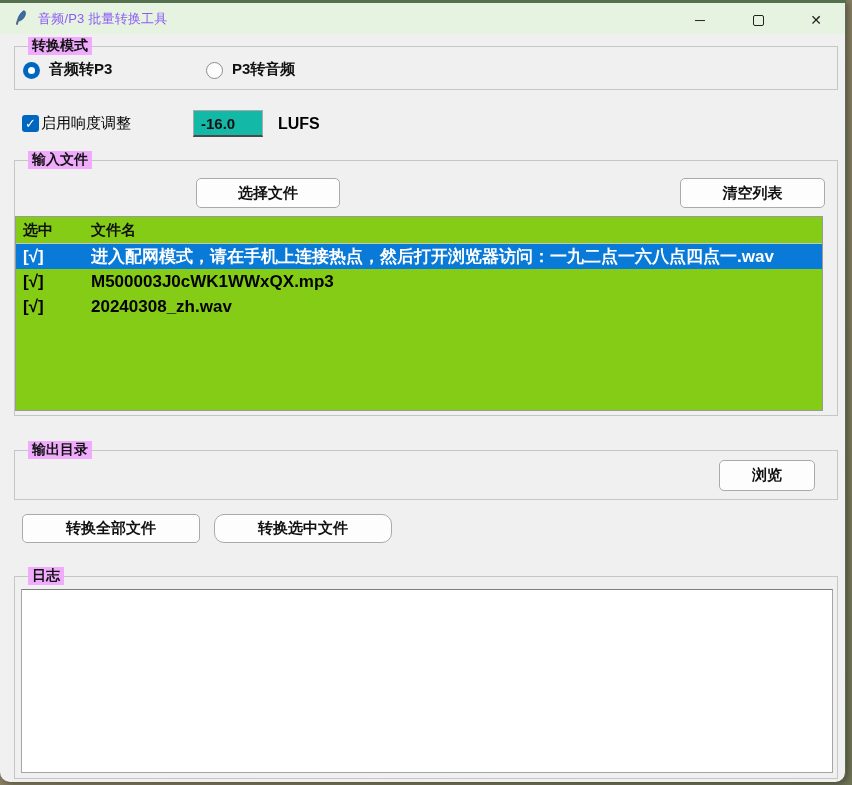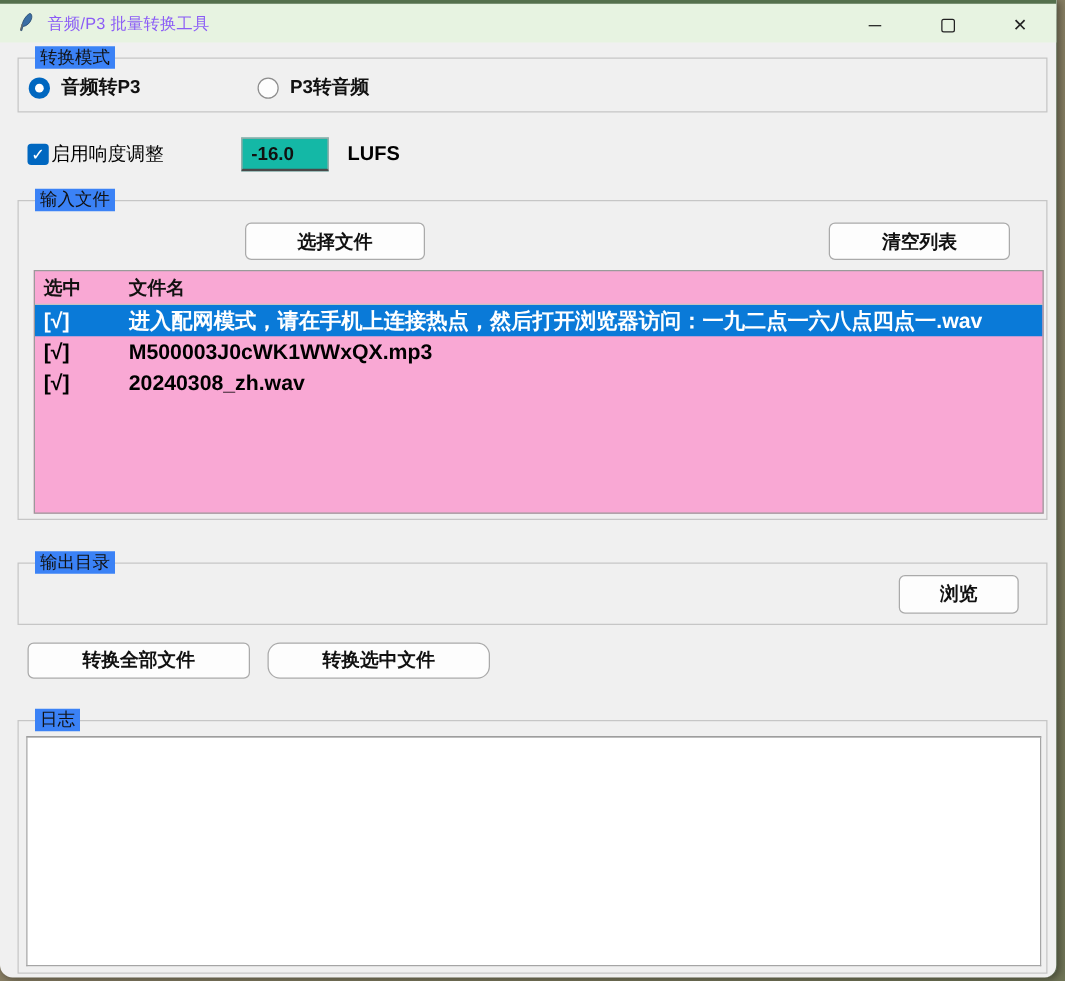--- a/index.html
+++ b/index.html
@@ -24,22 +24,22 @@
   .title-text { font-size:13px; color:#8b5cf6; margin-left:9px; letter-spacing:.2px; }
   .win-controls { position:absolute; right:0; top:0; height:34px; display:flex; }
   .win-btn {
     width:58px; height:34px; display:flex; align-items:center; justify-content:center;
     font-size:14px; color:#222; cursor:pointer; background:transparent; border:none;
   }
   .max-glyph { width:11px; height:11px; border:1.4px solid #222; border-radius:2px; display:inline-block; }
   
   .group { position:absolute; border:1px solid #c6c6c6; }
   .group-label {
-    position:absolute; top:-10px; left:13px; background:#3b82f6; padding:0 4px;
-    font-size:14px; font-weight:400; color:#111; white-space:nowrap;
+    position:absolute; top:-10px; left:13px; background:#f0abfc; padding:0 4px;
+    font-size:14px; font-weight:700; color:#111; white-space:nowrap;
   }
   
   .radio-item { position:absolute; display:flex; align-items:flex-end; gap:9px; }
   .radio { width:17px; height:17px; border-radius:50%; position:relative; flex:0 0 auto; }
   .radio.on { background:#0067c0; }
   .radio.on::after { content:""; position:absolute; inset:5px; background:#fff; border-radius:50%; }
   .radio.off { background:#fdfdfd; border:1px solid #8d8d8d; }
   .radio-label { font-size:15px; font-weight:700; color:#111; }
   
   .checkbox {
@@ -53,22 +53,22 @@
   }
   
   .btn {
     position:absolute; background:#fdfdfd; border:1px solid #aaaaaa; border-radius:5px;
     font-family:"Liberation Sans","DejaVu Sans",sans-serif;
     font-size:15px; font-weight:700; color:#111; cursor:pointer;
     display:flex; align-items:center; justify-content:center;
   }
   
   .filetable {
-    position:absolute; left:12px; top:55px; width:808px; height:195px;
-    background:#f9a8d4; border:1px solid #9a9a9a; overflow:hidden;
+    position:absolute; left:0; top:55px; width:808px; height:195px;
+    background:#84cc16; border:1px solid #9a9a9a; overflow:hidden;
   }
   .thead { display:flex; height:27px; align-items:center; border-bottom:1px solid #c3c3c3; }
   .th { font-size:15px; font-weight:700; color:#111; }
   .th.c1 { width:75px; padding-left:7px; }
   .trow { display:flex; height:25px; align-items:center; }
   .td { font-size:17px; font-weight:700; color:#000; white-space:nowrap; overflow:hidden; }
   .td.c1 { width:75px; padding-left:7px; flex:0 0 auto; }
   .trow.selected { background:#0a7ad8; }
   .trow.selected .td { color:#fff; }
   
@@ -114,21 +114,21 @@
   <div style="position:absolute; left:22px; top:110px; display:flex; align-items:center;">
     <span class="checkbox">✓</span>
     <span style="font-size:15px; font-weight:400; margin-left:2px;" class="static">启用响度调整</span>
     <input class="field" style="width: 70px; height: 27px; margin-left: 62px;" value="-16.0">
     <span style="font-size:16px; font-weight:700; margin-left:15px;" class="static">LUFS</span>
   </div>
 
   <div class="group" style="left:14px; top:160px; width:824px; height:256px;">
     <span class="group-label">输入文件</span>
     <button class="btn" style="left:181px; top:17px; width:144px; height:30px;">选择文件</button>
-    <button class="btn" style="left:648px; top:17px; width:145px; height:30px;">清空列表</button>
+    <button class="btn" style="left:665px; top:17px; width:145px; height:30px;">清空列表</button>
 
     <div class="filetable">
       <div class="thead">
         <span class="th c1">选中</span>
         <span class="th">文件名</span>
       </div>
       <div class="trow selected">
         <span class="td c1">[√]</span>
         <span class="td">进入配网模式，请在手机上连接热点，然后打开浏览器访问：一九二点一六八点四点一.wav</span>
       </div>

